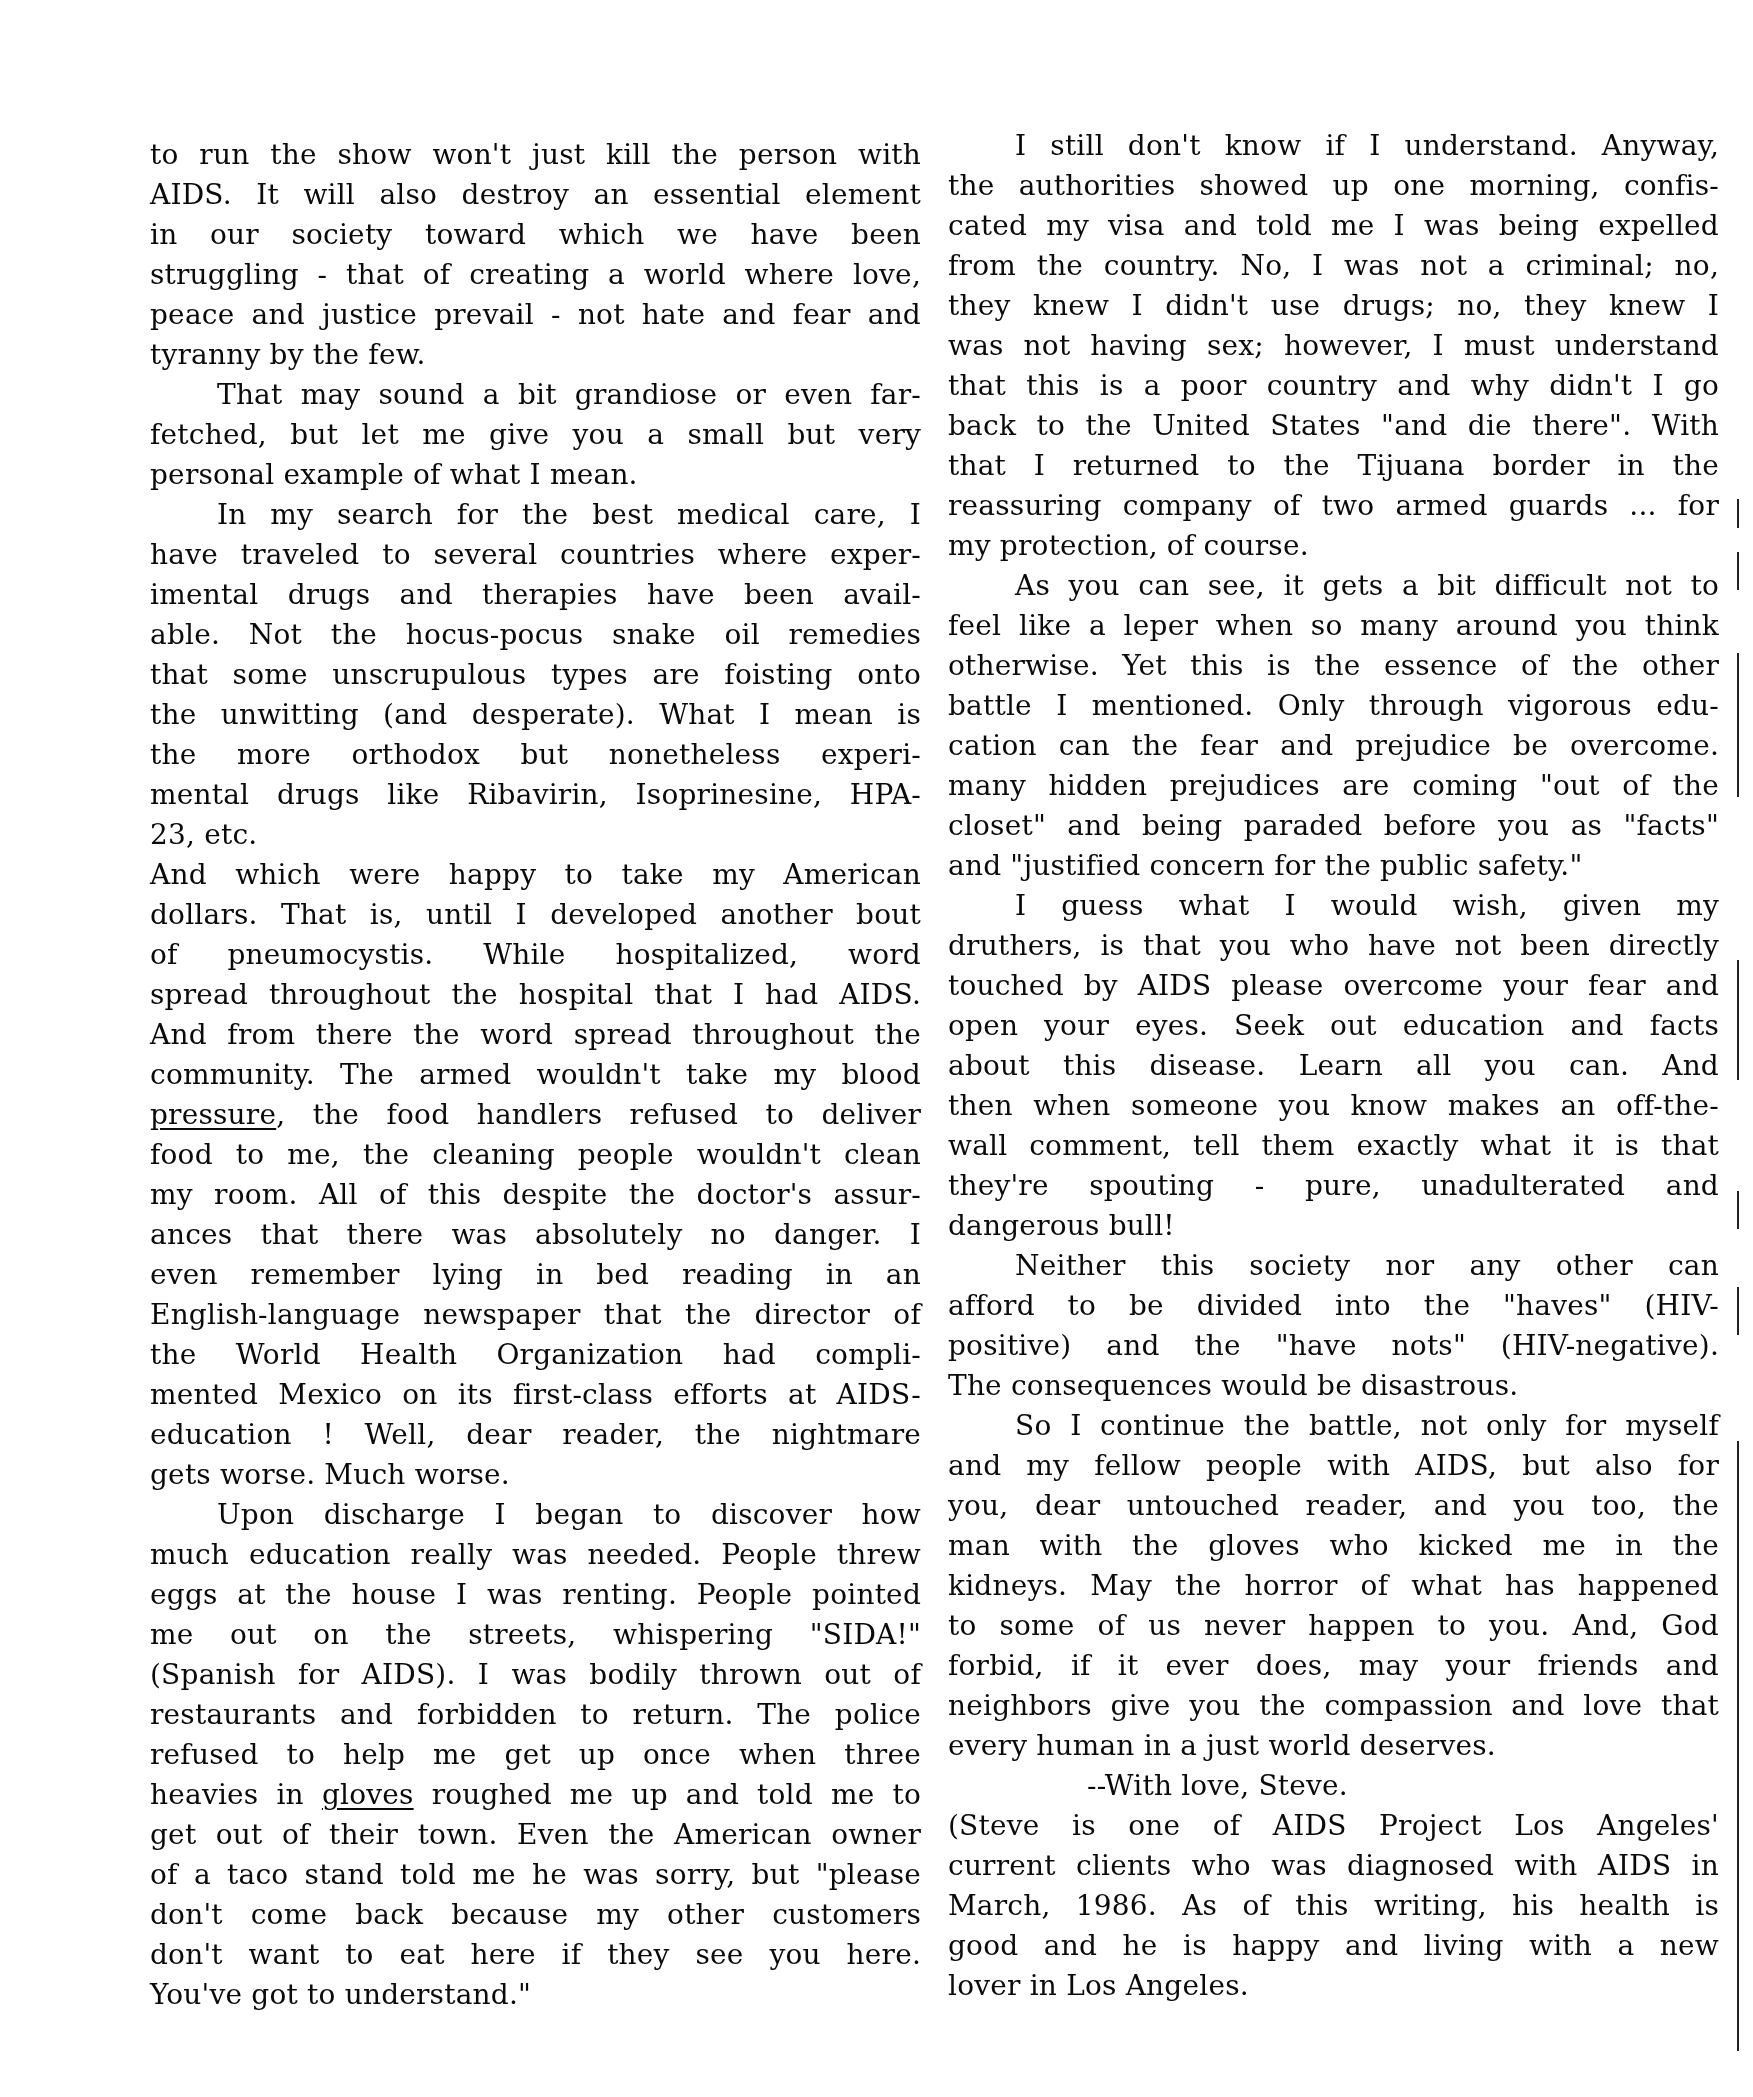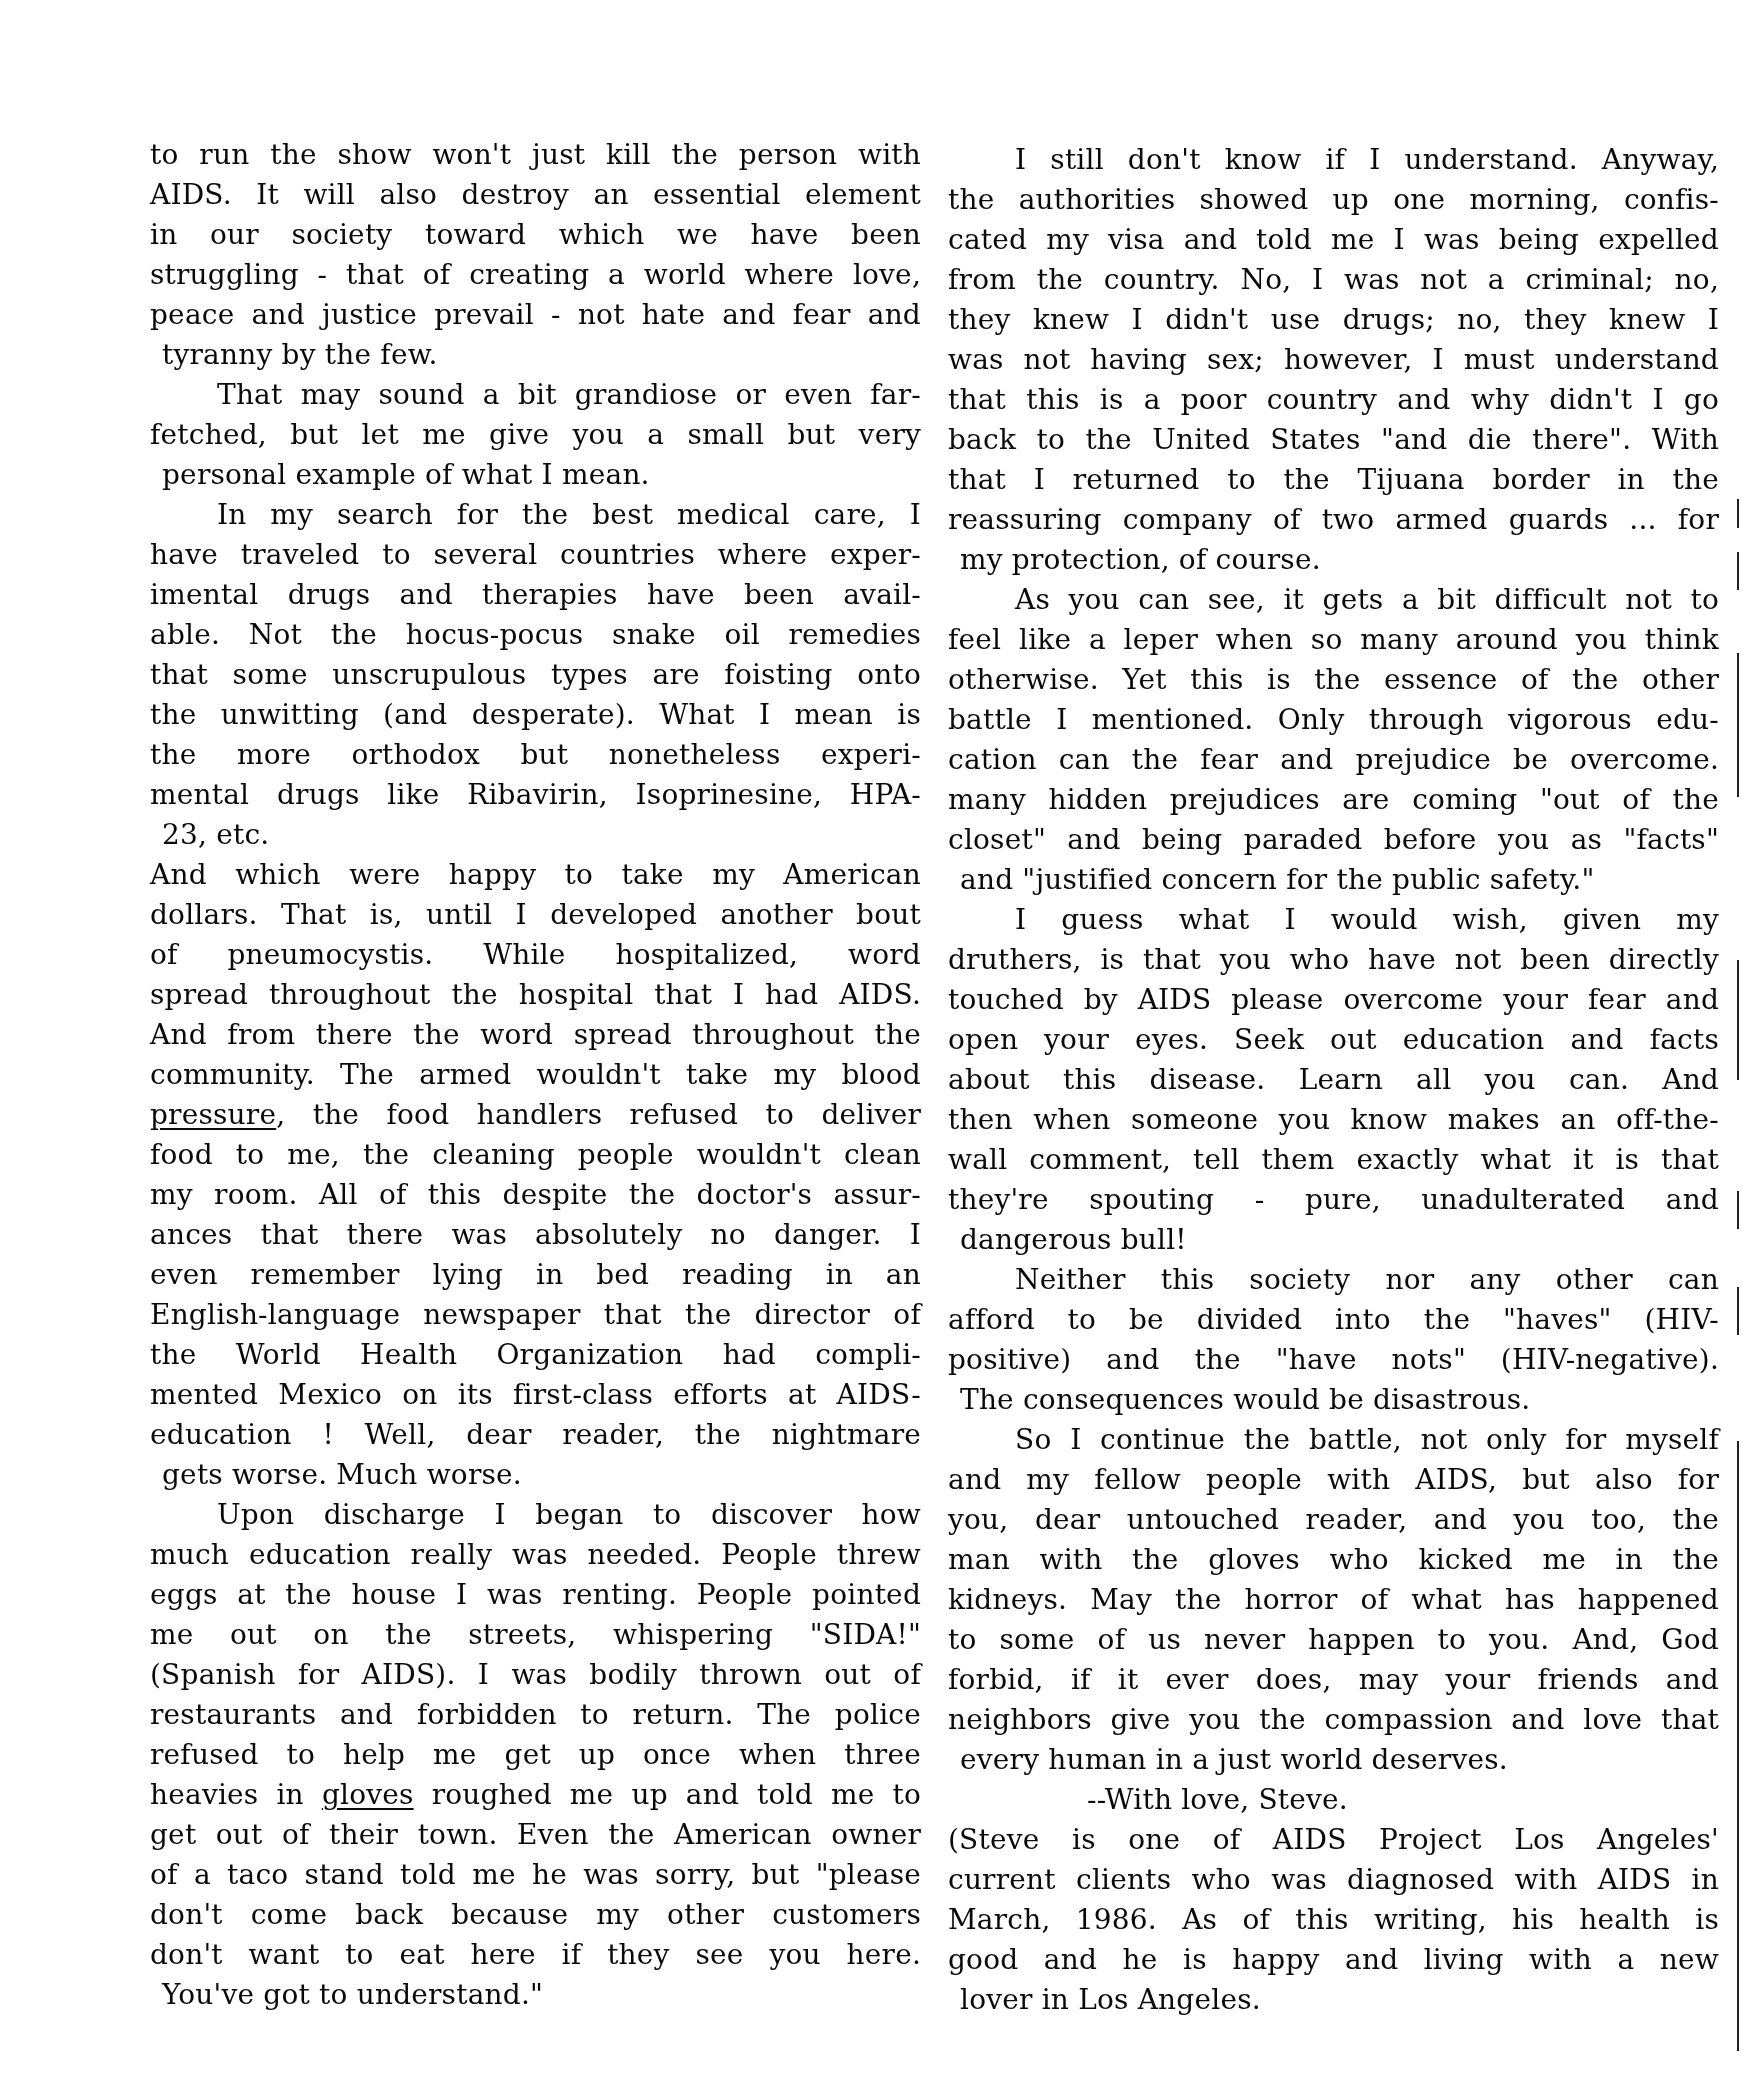--- a/index.html
+++ b/index.html
@@ -7,21 +7,21 @@
   .page { position: absolute; left: 0; top: 0; width: 1754px; height: 1570px; background: #fff; }
   .col {
     position: absolute; top: 135px; width: 771px;
     font-family: "DejaVu Serif", "Liberation Serif", serif;
     font-size: 28px; line-height: 40px; color: #0a0a0a;
     letter-spacing: 0.2px;
   }
   .col-left { left: 150px; }
   .col-right { left: 948px; }
   .line { display: block; white-space: nowrap; text-align: justify; text-align-last: justify; height: 40px; overflow: visible; }
-  .line.last { text-align-last: left; margin-left: 12px; }
+  .line.last { text-align-last: left; }
   .line.indent { padding-left: 67px; }
   .line.sig { padding-left: 139px; text-align-last: left; }
   .u { text-decoration: underline; text-decoration-thickness: 1.9px; text-underline-offset: 3.8px; }
   .scan-edge { position: absolute; left: 1737px; width: 1.9px; background: #222; }
 </style>
 </head>
 <body>
 
 <div class="page">
   <div class="col col-left" id="col-left">
@@ -66,21 +66,21 @@
       <span class="line">(Spanish for AIDS). I was bodily thrown out of</span>
       <span class="line">restaurants and forbidden to return.  The police</span>
       <span class="line">refused to help me get up once when three</span>
       <span class="line"><span>heavies in </span><span class="u">gloves</span><span> roughed me up and told me to</span></span>
       <span class="line">get out of their town.  Even the American owner</span>
       <span class="line">of a taco stand told me he was sorry, but "please</span>
       <span class="line">don't come back because my other customers</span>
       <span class="line">don't want to eat here if they see you here.</span>
       <span class="line last">You've got to understand."</span>
     </div>
-  <div class="col col-right" id="col-right" style="top: 140px; line-height: 40px;">
+  <div class="col col-right" id="col-right" style="top: 126px; line-height: 40px;">
       <span class="line indent">I still don't know if I understand. Anyway,</span>
       <span class="line">the authorities showed up one morning, confis-</span>
       <span class="line">cated my visa and told me I was being expelled</span>
       <span class="line">from the country.  No, I was not a criminal; no,</span>
       <span class="line">they knew I didn't use drugs; no, they knew I</span>
       <span class="line">was not having sex; however, I must understand</span>
       <span class="line">that this is a poor country and why didn't I go</span>
       <span class="line">back to the United States "and die there".  With</span>
       <span class="line">that I returned to the Tijuana border in the</span>
       <span class="line">reassuring company of two armed guards ... for</span>

